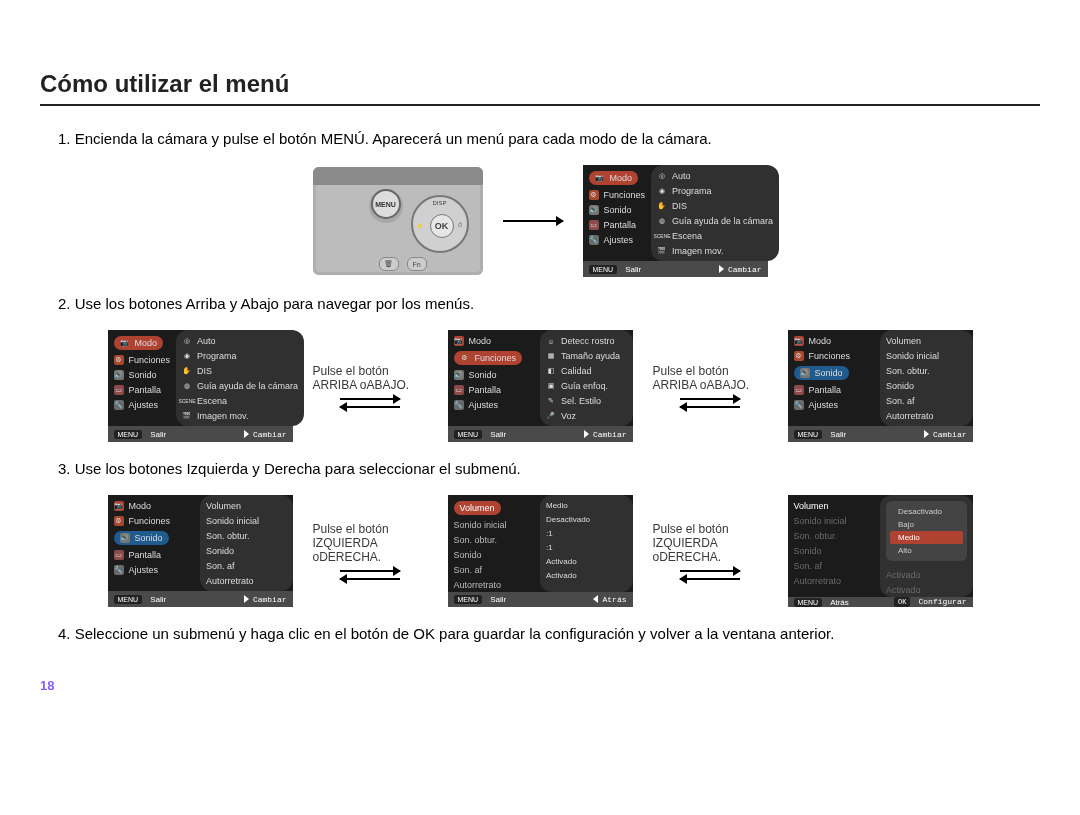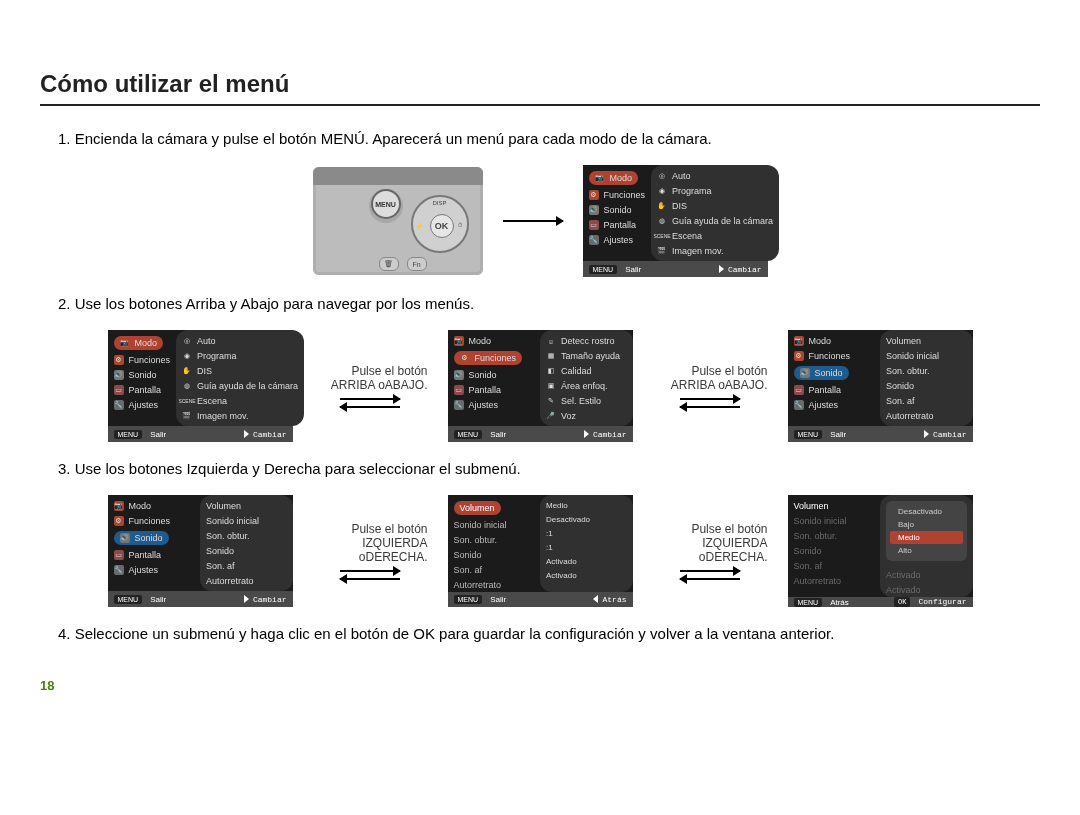--- a/index.html
+++ b/index.html
@@ -99,35 +99,35 @@
   .subleft .li{ color:#bbb;}
   .subleft .li.sel{ color:#fff;}
   
   .screen .opt{
     padding:2px 8px;border-radius:2px;font-size:8px;color:#ccc;
   }
   .screen .opt.sel{ background:#b04232;color:#fff;}
   .screen .block{ background:#444;border-radius:6px;padding:4px 4px;}
   
   .midlabel{
-    width:115px; text-align:right; font-size:12px; color:#3a3a3a;
+    width:115px; text-align:left; font-size:12px; color:#3a3a3a;
   }
   .midlabel .arrows{ display:flex; flex-direction:column; align-items:center; gap:6px; margin-top:6px;}
   .arrow{
     width:60px; height:2px; background:#000; position:relative;
   }
   .arrow.right::after{
     content:"";position:absolute;right:-1px;top:-4px;
     border-top:5px solid transparent;border-bottom:5px solid transparent;border-left:8px solid #000;
   }
   .arrow.left::after{
     content:"";position:absolute;left:-1px;top:-4px;
     border-top:5px solid transparent;border-bottom:5px solid transparent;border-right:8px solid #000;
   }
-  .pagenum{ font-weight:bold; font-size:13px; color:#4d7c0f; margin-top:36px;}
+  .pagenum{ font-weight:bold; font-size:13px; color:#8b5cf6; margin-top:36px;}
 </style>
 </head>
 <body>
 
 <h1>Cómo utilizar el menú</h1>
 
 <p class="step">1. Encienda la cámara y pulse el botón MENÚ. Aparecerá un menú para cada modo de la cámara.</p>
 
 <div class="row">
   <div class="camera">
@@ -321,21 +321,21 @@
         <div class="li">
             <span class="ic">▦</span>
             <span>Tamaño ayuda</span>
           </div>
         <div class="li">
             <span class="ic">◧</span>
             <span>Calidad</span>
           </div>
         <div class="li">
             <span class="ic">▣</span>
-            <span>Área enfoq.</span>
+            <span>Guía enfoq.</span>
           </div>
         <div class="li">
             <span class="ic">✎</span>
             <span>Sel. Estilo</span>
           </div>
         <div class="li">
             <span class="ic">🎤</span>
             <span>Voz</span>
           </div>
       </div>

